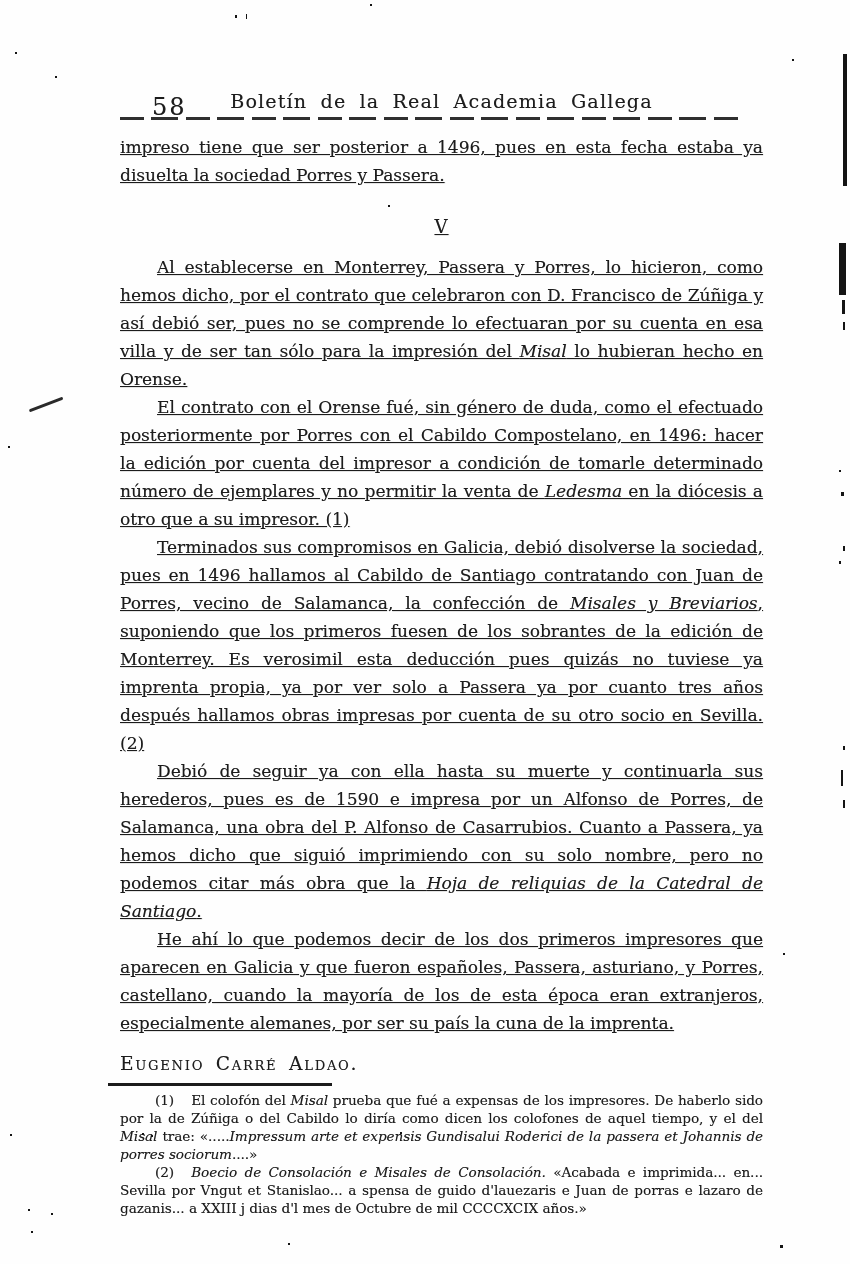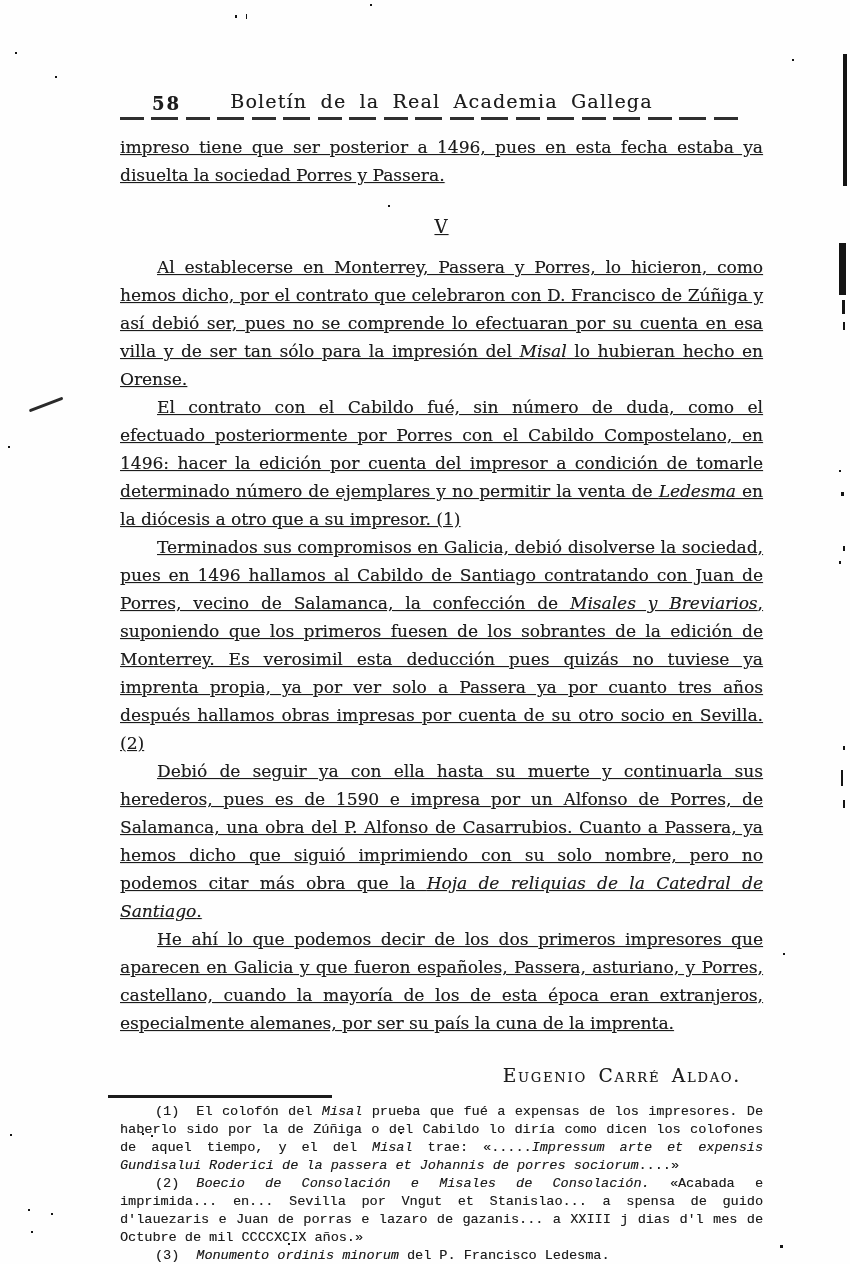--- a/index.html
+++ b/index.html
@@ -5,42 +5,42 @@
   html,body { margin:0; padding:0; background:#888; }
   .page {
     position:relative; width:850px; height:1264px; margin:0 auto;
     background:#fefefe; overflow:hidden;
     font-family:"DejaVu Serif", serif; color:#1c1c1c;
     text-shadow:0.25px 0.25px 0 rgba(20,20,20,.45);
   }
   .content { position:absolute; left:120px; top:90px; width:643px; }
 
   .header { position:relative; }
-  .page-num { position:absolute; left:32px; top:3px; font-size:18px; font-weight:bold; letter-spacing:2px; }
+  .page-num { position:absolute; left:32px; top:3px; font-size:24px; font-weight:normal; letter-spacing:2px; }
   .journal-title { text-align:center; font-size:19px; font-weight:normal; letter-spacing:1.2px; word-spacing:6px; white-space:nowrap; }
   .header-rule {
     margin-top:5px; height:3px; width:625px;
     background:repeating-linear-gradient(90deg,#1d1d1d 0 24px, transparent 24px 31px, #1d1d1d 31px 58px, transparent 58px 66px);
     opacity:.92;
   }
 
   .body-text { margin-top:13px; font-size:17px; line-height:28px; text-align:justify;text-decoration:underline; }
   .body-text p { margin:0; text-indent:37px; }
   .body-text p.noindent { text-indent:0; }
   .it { font-style:italic; }
 
   .section-heading { text-align:center; font-size:18px; letter-spacing:1px; margin:24px 0 12px 0; font-weight:normal; }
 
-  .signature { text-align:right; margin-top:28px; padding-right:22px;
+  .signature { text-align:left; margin-top:16px; padding-right:22px;
     font-variant:small-caps; letter-spacing:1.8px; word-spacing:4px; font-size:18.5px; }
 
   .fn-rule { margin-top:9px; margin-left:-12px; width:224px; height:0; border-top:3px solid #1b1b1b; }
 
   .footnotes { margin-top:5px; font-size:13.5px; line-height:18px; text-align:justify; }
-  .footnotes p { margin:0; text-indent:35px;font-family:Liberation Mono, monospace; }
+  .footnotes p { margin:0; text-indent:35px; }
   .fn-label { margin-right:17px; }
 
   .mark { position:absolute; background:#141414; }
   .pencil { left:28px; top:403px; width:36px; height:2.5px; border-radius:2px;
     transform:rotate(-21deg); background:#2a2a2a; }
 </style>
 </head>
 <body>
 
 <div class="page">
@@ -50,34 +50,33 @@
     <div class="header">
       <span class="page-num">58</span>
       <div class="journal-title">Boletín de la Real Academia Gallega</div>
       <div class="header-rule"></div>
     </div>
 
     <div class="body-text">
         <p class="noindent"><span>impreso tiene que ser posterior a 1496, pues en esta fecha estaba ya disuelta la sociedad Porres y Passera.</span></p>
         <div class="section-heading">V</div>
         <p><span>Al establecerse en Monterrey, Passera y Porres, lo hicieron, como hemos dicho, por el contrato que celebraron con D. Francisco de Zúñiga y así debió ser, pues no se comprende lo efectuaran por su cuenta en esa villa y de ser tan sólo para la impresión del </span><span class="it">Misal</span><span> lo hubieran hecho en Orense.</span></p>
-        <p><span>El contrato con el Cabildo fué, sin número de duda, como el efectuado posteriormente por Porres con el Cabildo Compostelano, en 1496: hacer la edición por cuenta del impresor a condición de tomarle determinado número de ejemplares y no permitir la venta de </span><span class="it">Ledesma</span><span> en la diócesis a otro que a su impresor. (1)</span></p>
+        <p><span>El contrato con el Orense fué, sin género de duda, como el efectuado posteriormente por Porres con el Cabildo Compostelano, en 1496: hacer la edición por cuenta del impresor a condición de tomarle determinado número de ejemplares y no permitir la venta de </span><span class="it">Ledesma</span><span> en la diócesis a otro que a su impresor. (1)</span></p>
         <p><span>Terminados sus compromisos en Galicia, debió disolverse la sociedad, pues en 1496 hallamos al Cabildo de Santiago contratando con Juan de Porres, vecino de Salamanca, la confección de </span><span class="it">Misales y Breviarios</span><span>, suponiendo que los primeros fuesen de los sobrantes de la edición de Monterrey. Es verosimil esta deducción pues quizás no tuviese ya imprenta propia, ya por ver solo a Passera ya por cuanto tres años después hallamos obras impresas por cuenta de su otro socio en Sevilla. (2)</span></p>
         <p><span>Debió de seguir ya con ella hasta su muerte y continuarla sus herederos, pues es de 1590 e impresa por un Alfonso de Porres, de Salamanca, una obra del P. Alfonso de Casarrubios. Cuanto a Passera, ya hemos dicho que siguió imprimiendo con su solo nombre, pero no podemos citar más obra que la </span><span class="it">Hoja de reliquias de la Catedral de Santiago</span><span>.</span></p>
         <p><span>He ahí lo que podemos decir de los dos primeros impresores que aparecen en Galicia y que fueron españoles, Passera, asturiano, y Porres, castellano, cuando la mayoría de los de esta época eran extranjeros, especialmente alemanes, por ser su país la cuna de la imprenta.</span></p>
       </div>
 
     <div class="signature">Eugenio Carré Aldao.</div>
 
     <div class="fn-rule"></div>
 
     <div class="footnotes">
         <p><span class="fn-label">(1)</span><span>El colofón del </span><span class="it">Misal</span><span> prueba que fué a expensas de los impresores. De haberlo sido por la de Zúñiga o del Cabildo lo diría como dicen los colofones de aquel tiempo, y el del </span><span class="it">Misal</span><span> trae: «.....</span><span class="it">Impressum arte et expensis Gundisalui Roderici de la passera et Johannis de porres sociorum</span><span>....»</span></p>
         <p><span class="fn-label">(2)</span><span class="it">Boecio de Consolación e Misales de Consolación.</span><span> «Acabada e imprimida... en... Sevilla por Vngut et Stanislao... a spensa de guido d'lauezaris e Juan de porras e lazaro de gazanis... a XXIII j dias d'l mes de Octubre de mil CCCCXCIX años.»</span></p>
-        <p><span class="fn-label">(3)</span><span class="it">Monumento ordinis minorum</span><span> del P. Francisco Ledesma.</span></p>
       </div>
 
   </div>
 
   <div class="mark pencil"></div>
   <div class="mark" style="left:843px; top:54px;  width:4px; height:132px;"></div>
   <div class="mark" style="left:839px; top:243px; width:7px; height:52px;"></div>
   <div class="mark" style="left:842px; top:300px; width:3px; height:14px;"></div>
   <div class="mark" style="left:843px; top:322px; width:2px; height:8px;"></div>
   <div class="mark" style="left:839px; top:470px; width:2px; height:2px;"></div>

